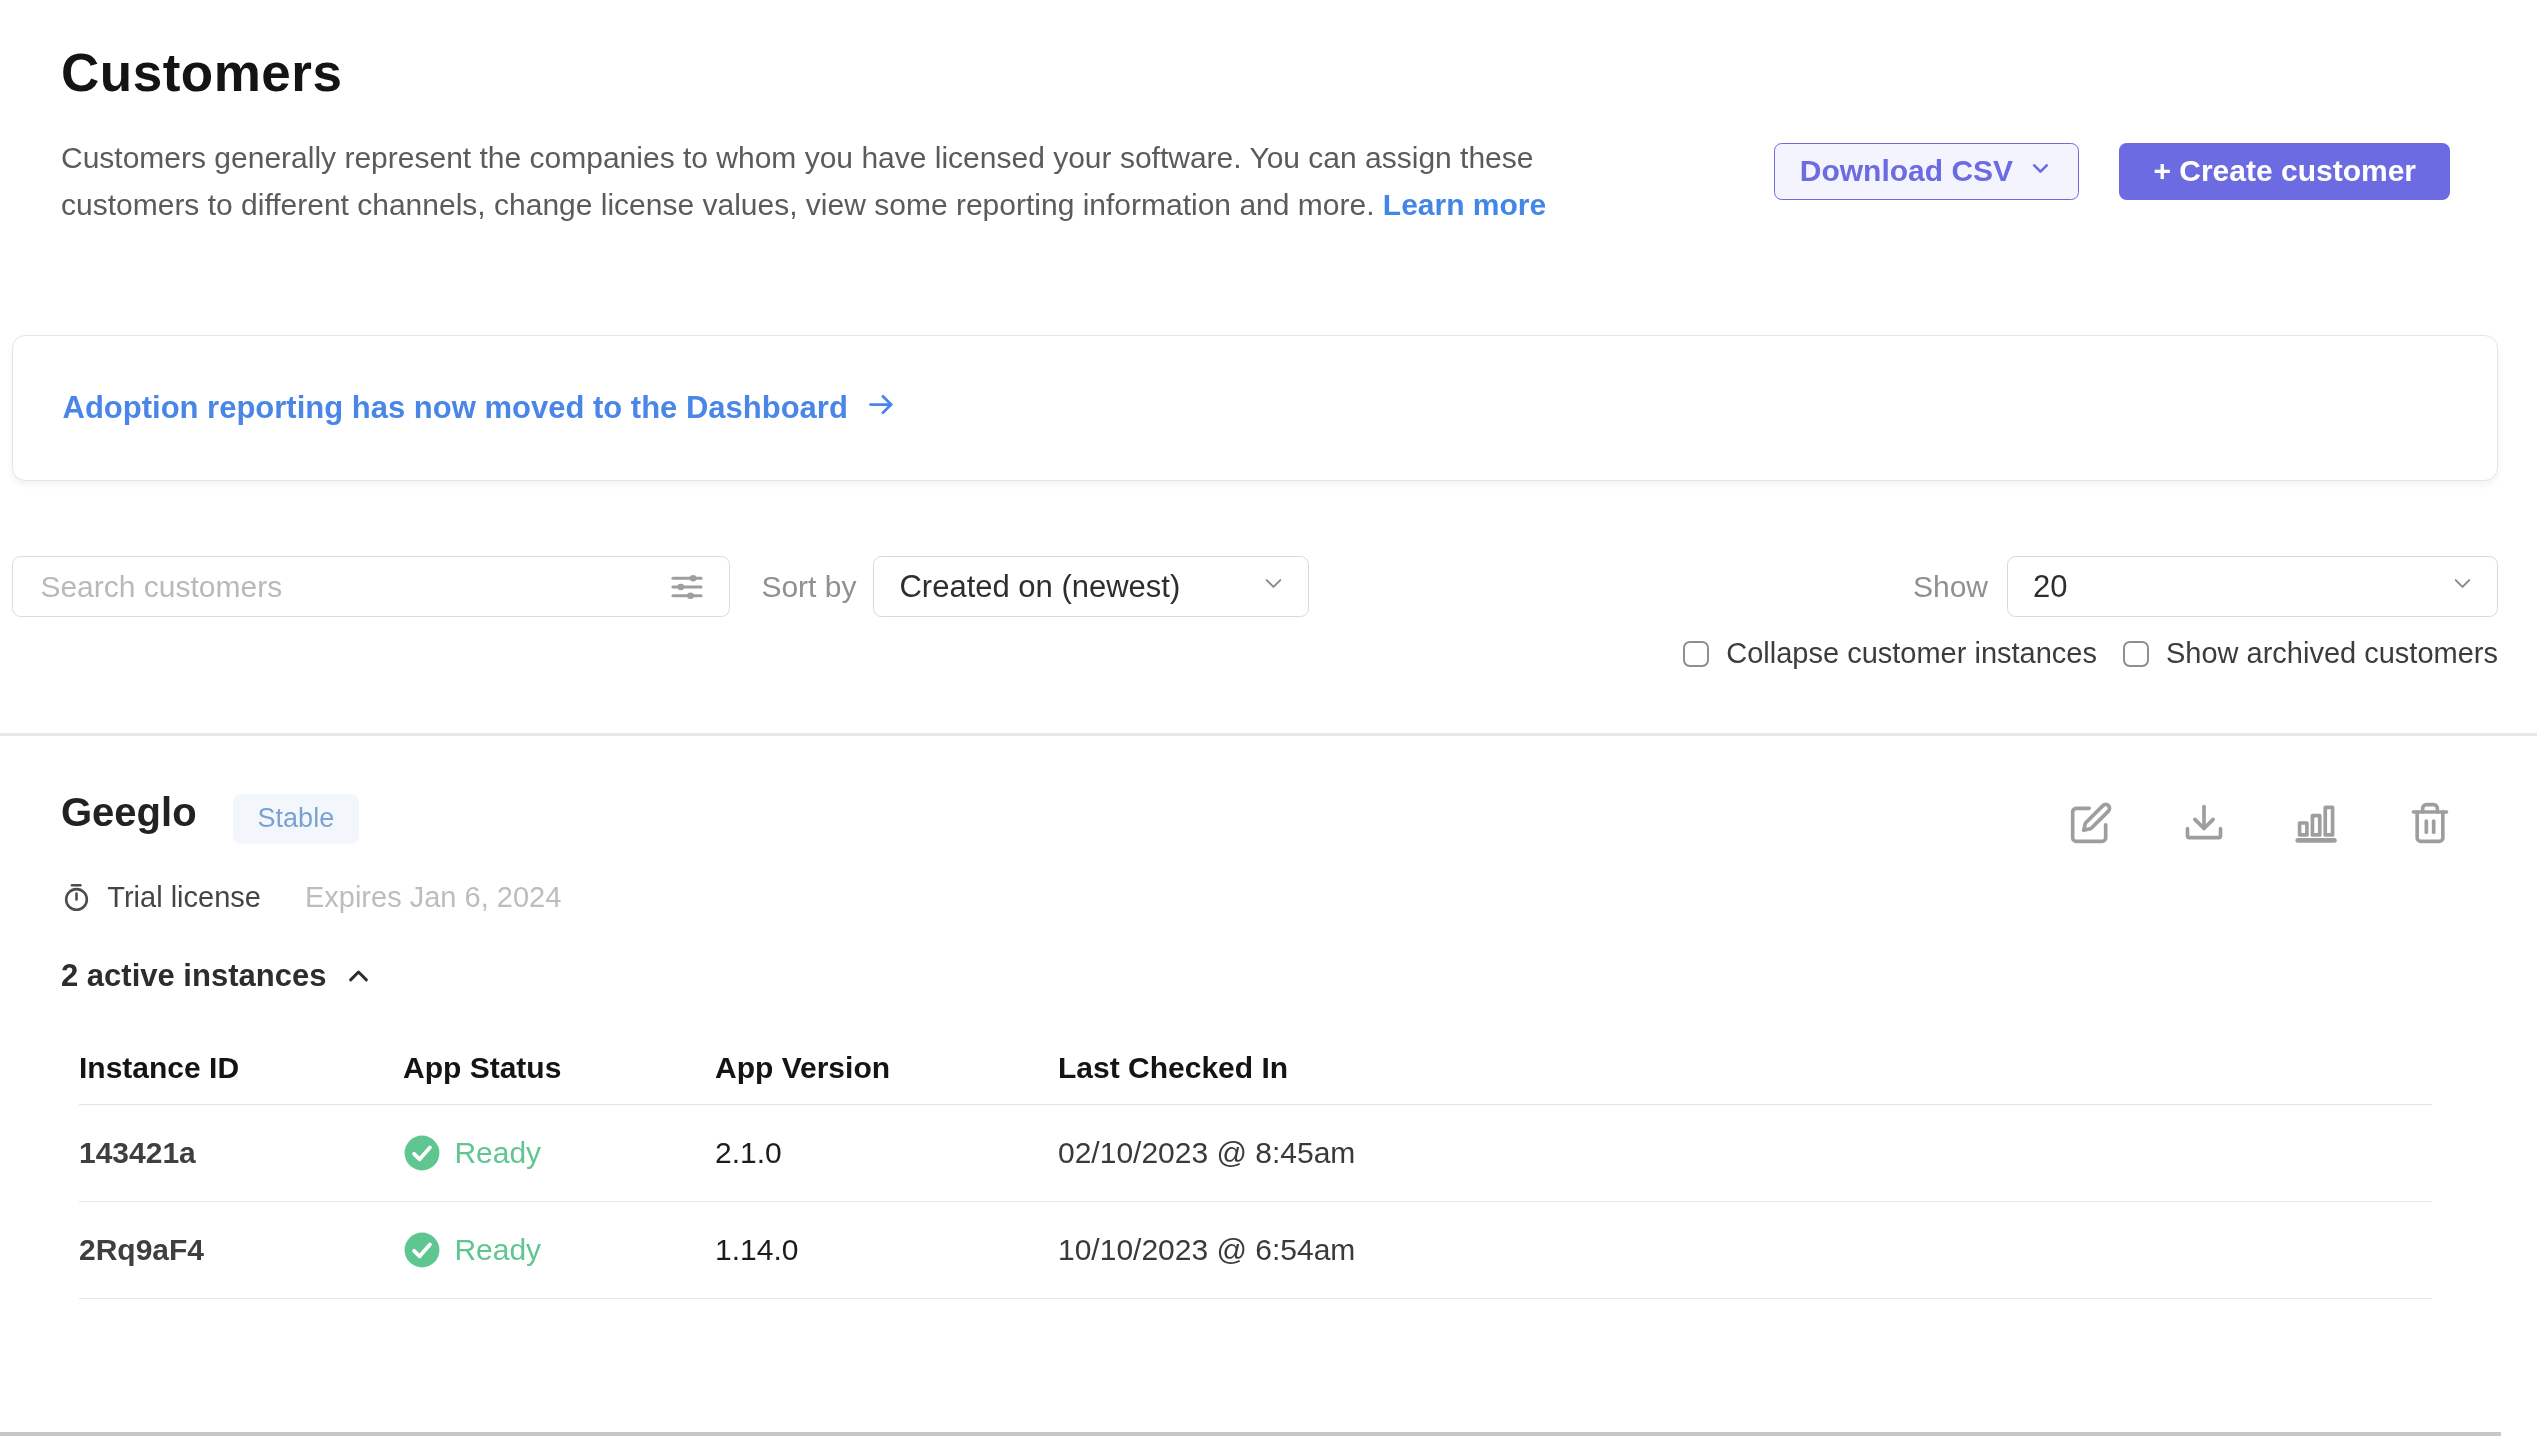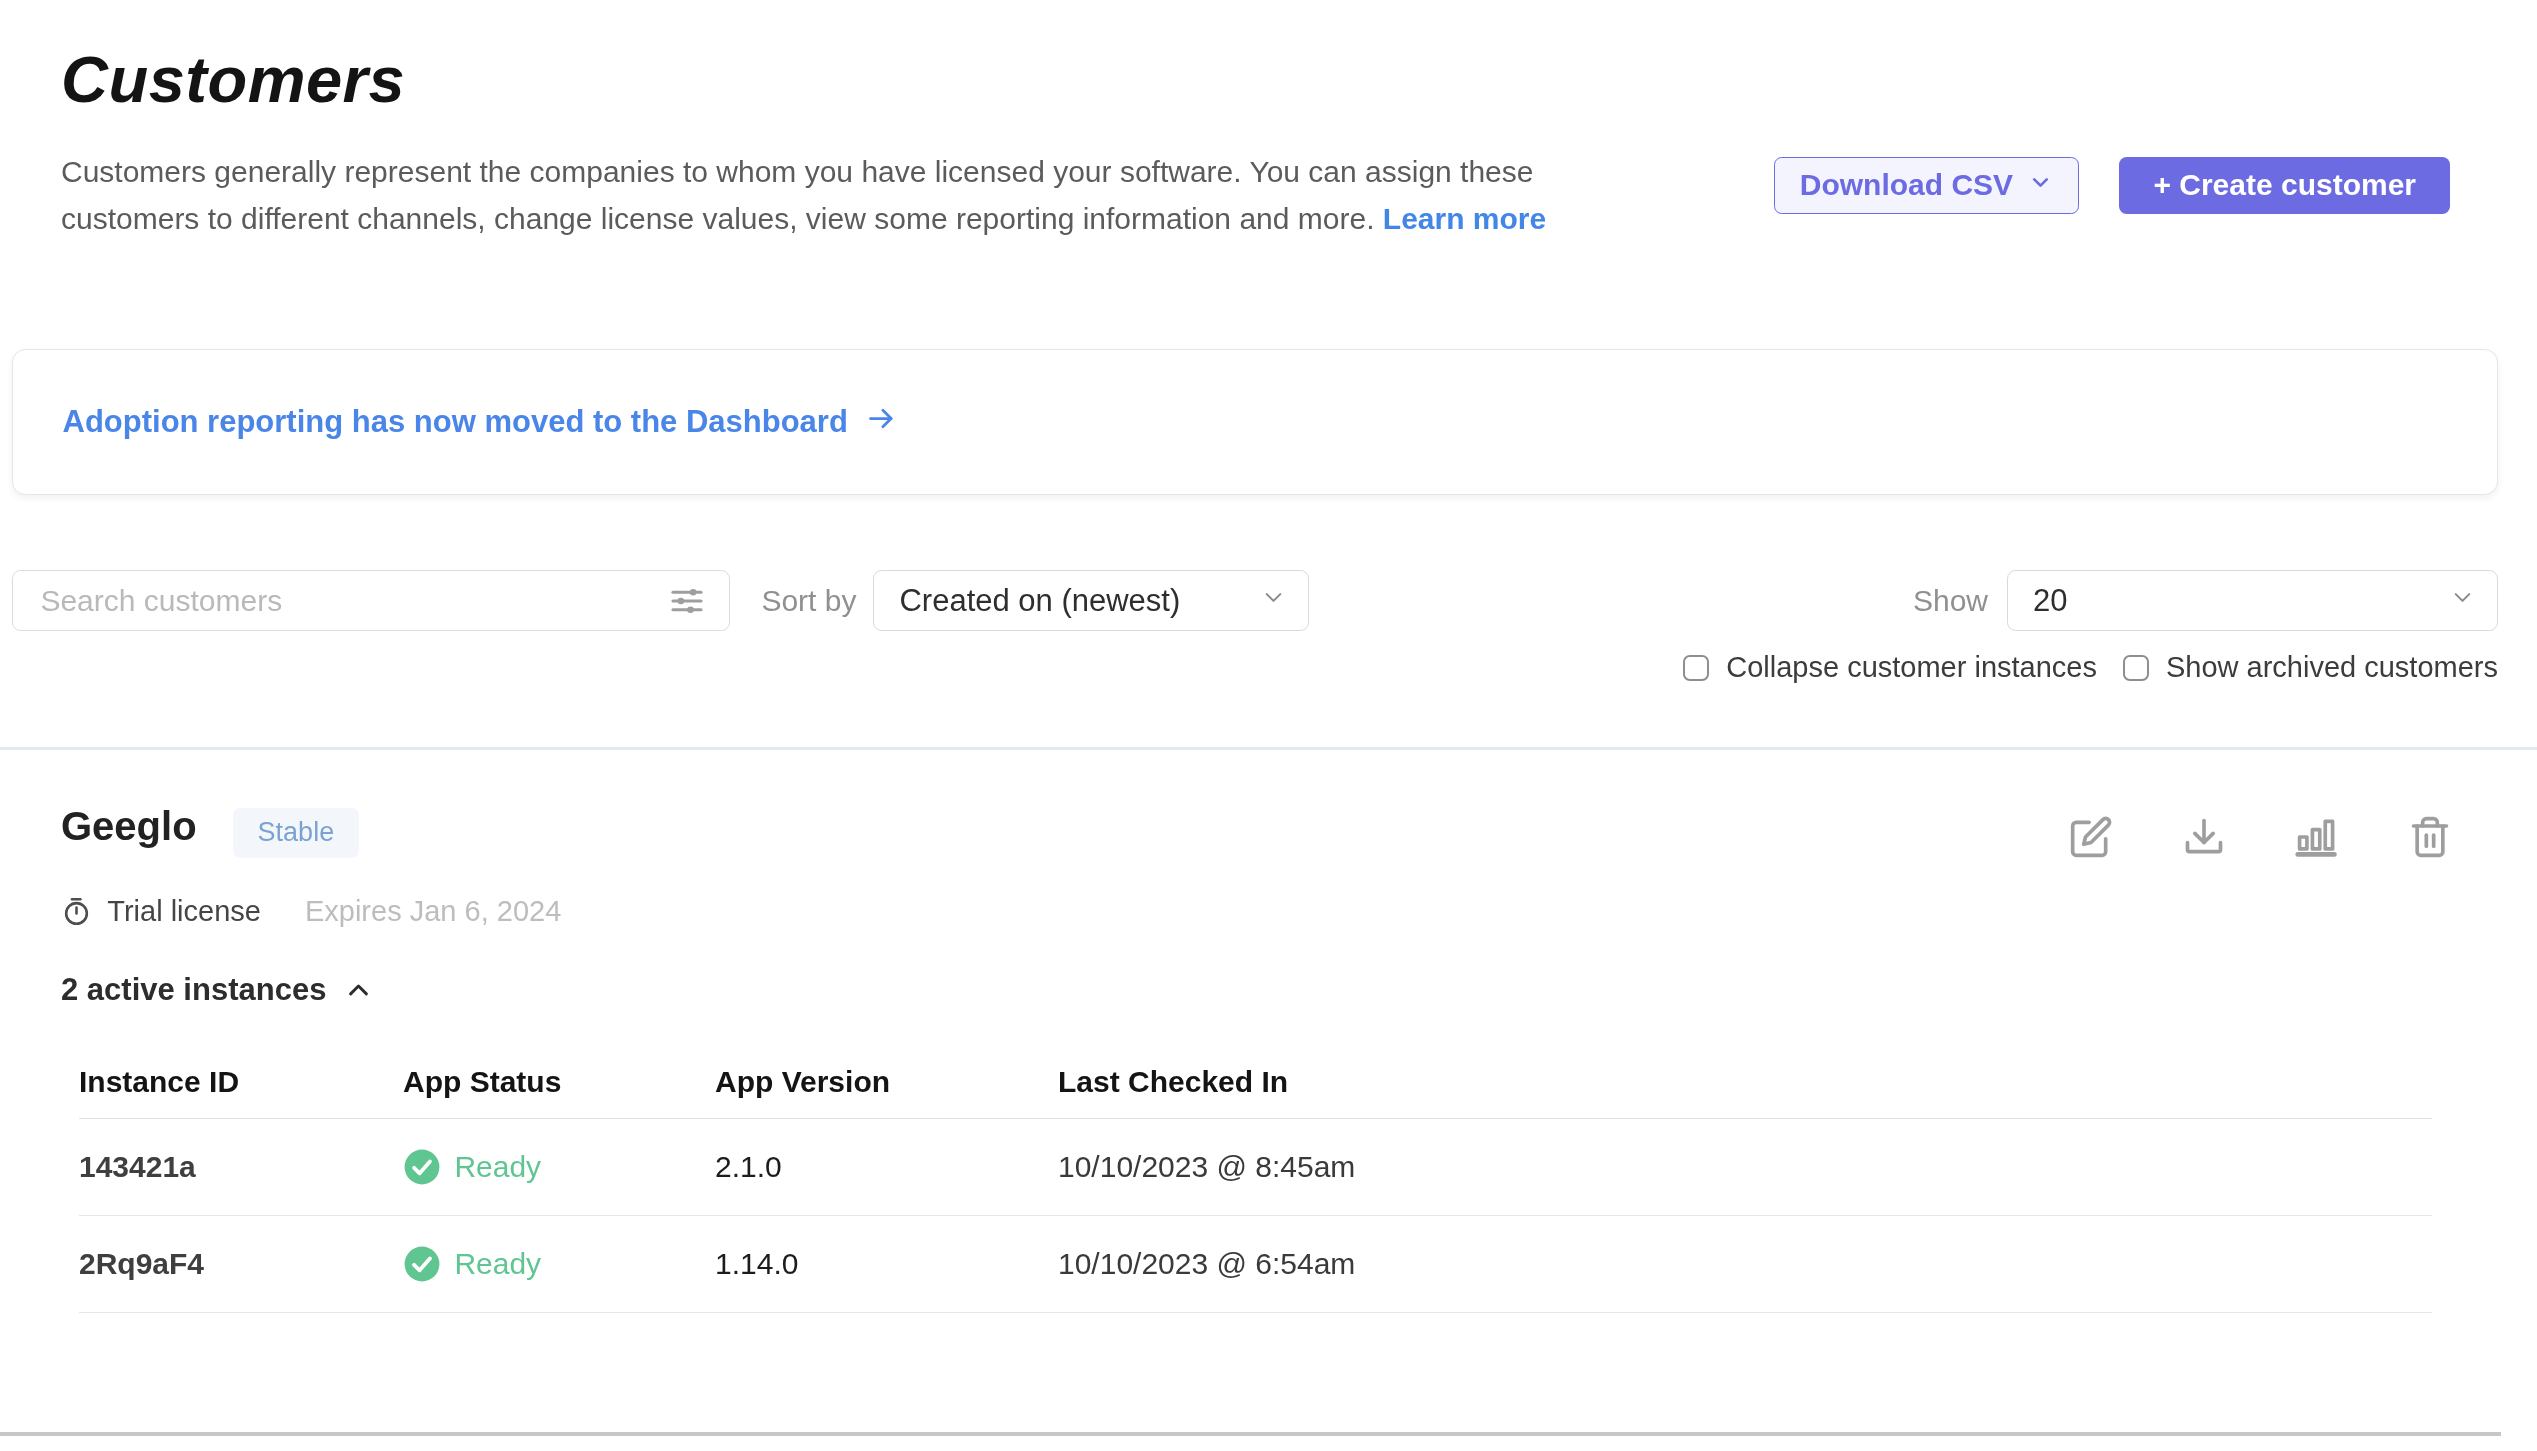--- a/index.html
+++ b/index.html
@@ -6,21 +6,21 @@
   html, body { margin: 0; padding: 0; background: #ffffff; }
   body {
     width: 2538px; height: 1452px;
     position: relative; overflow: hidden;
     font-family: "Liberation Sans", sans-serif;
     color: #333;
   }
 
   
   .header { padding: 42px 88px 0 61px; }
-  .page-title { font-size: 65px; font-weight: 800; color: #141414; letter-spacing: 0.5px; font-style: italic; }
+  .page-title { font-size: 53px; font-weight: 800; color: #141414; letter-spacing: 0.5px; }
   .header-body { display: flex; justify-content: space-between; align-items: flex-start; margin-top: 31px; }
   .description { width: 1609px; font-size: 30px; line-height: 47px; color: #5b5b5b; }
   .learn-more { color: #4286e8; font-weight: 700; text-decoration: none; cursor: pointer; }
   .header-actions { display: flex; gap: 40px; margin-top: 8.6px; flex-shrink: 0; }
   .btn { height: 57px; border-radius: 7.7px; font-size: 30px; font-weight: 700; display: flex; align-items: center; cursor: pointer; white-space: nowrap; }
   .btn-primary { background: #6c6be2; color: #ffffff; padding: 0 34px; border: none; }
   .btn-outline { background: #f4f4fe; color: #6c6be2; border: 1.9px solid #6c6be2; padding: 0 25px; gap: 15.3px; }
 
   
   .banner {
@@ -253,21 +253,21 @@
       <span class="col-status cell-status">
         <span class="status-check">
           <svg viewBox="0 0 24 24">
               <circle cx="12" cy="12" r="11" fill="#5fc591"></circle>
               <polyline points="7 12.5 10.5 16 17 8.5" fill="none" stroke="#ffffff" stroke-width="2.4" stroke-linecap="round" stroke-linejoin="round"></polyline>
             </svg>
         </span>
         <span>Ready</span>
       </span>
       <span class="col-version cell-version">2.1.0</span>
-      <span class="col-checkin cell-checkin">10/10/2023 @ 8:45am</span>
+      <span class="col-checkin cell-checkin">02/10/2023 @ 8:45am</span>
     </div>
 
     <div class="t-row t-body-row">
       <span class="col-id cell-id">2Rq9aF4</span>
       <span class="col-status cell-status">
         <span class="status-check">
           <svg viewBox="0 0 24 24">
               <circle cx="12" cy="12" r="11" fill="#5fc591"></circle>
               <polyline points="7 12.5 10.5 16 17 8.5" fill="none" stroke="#ffffff" stroke-width="2.4" stroke-linecap="round" stroke-linejoin="round"></polyline>
             </svg>

